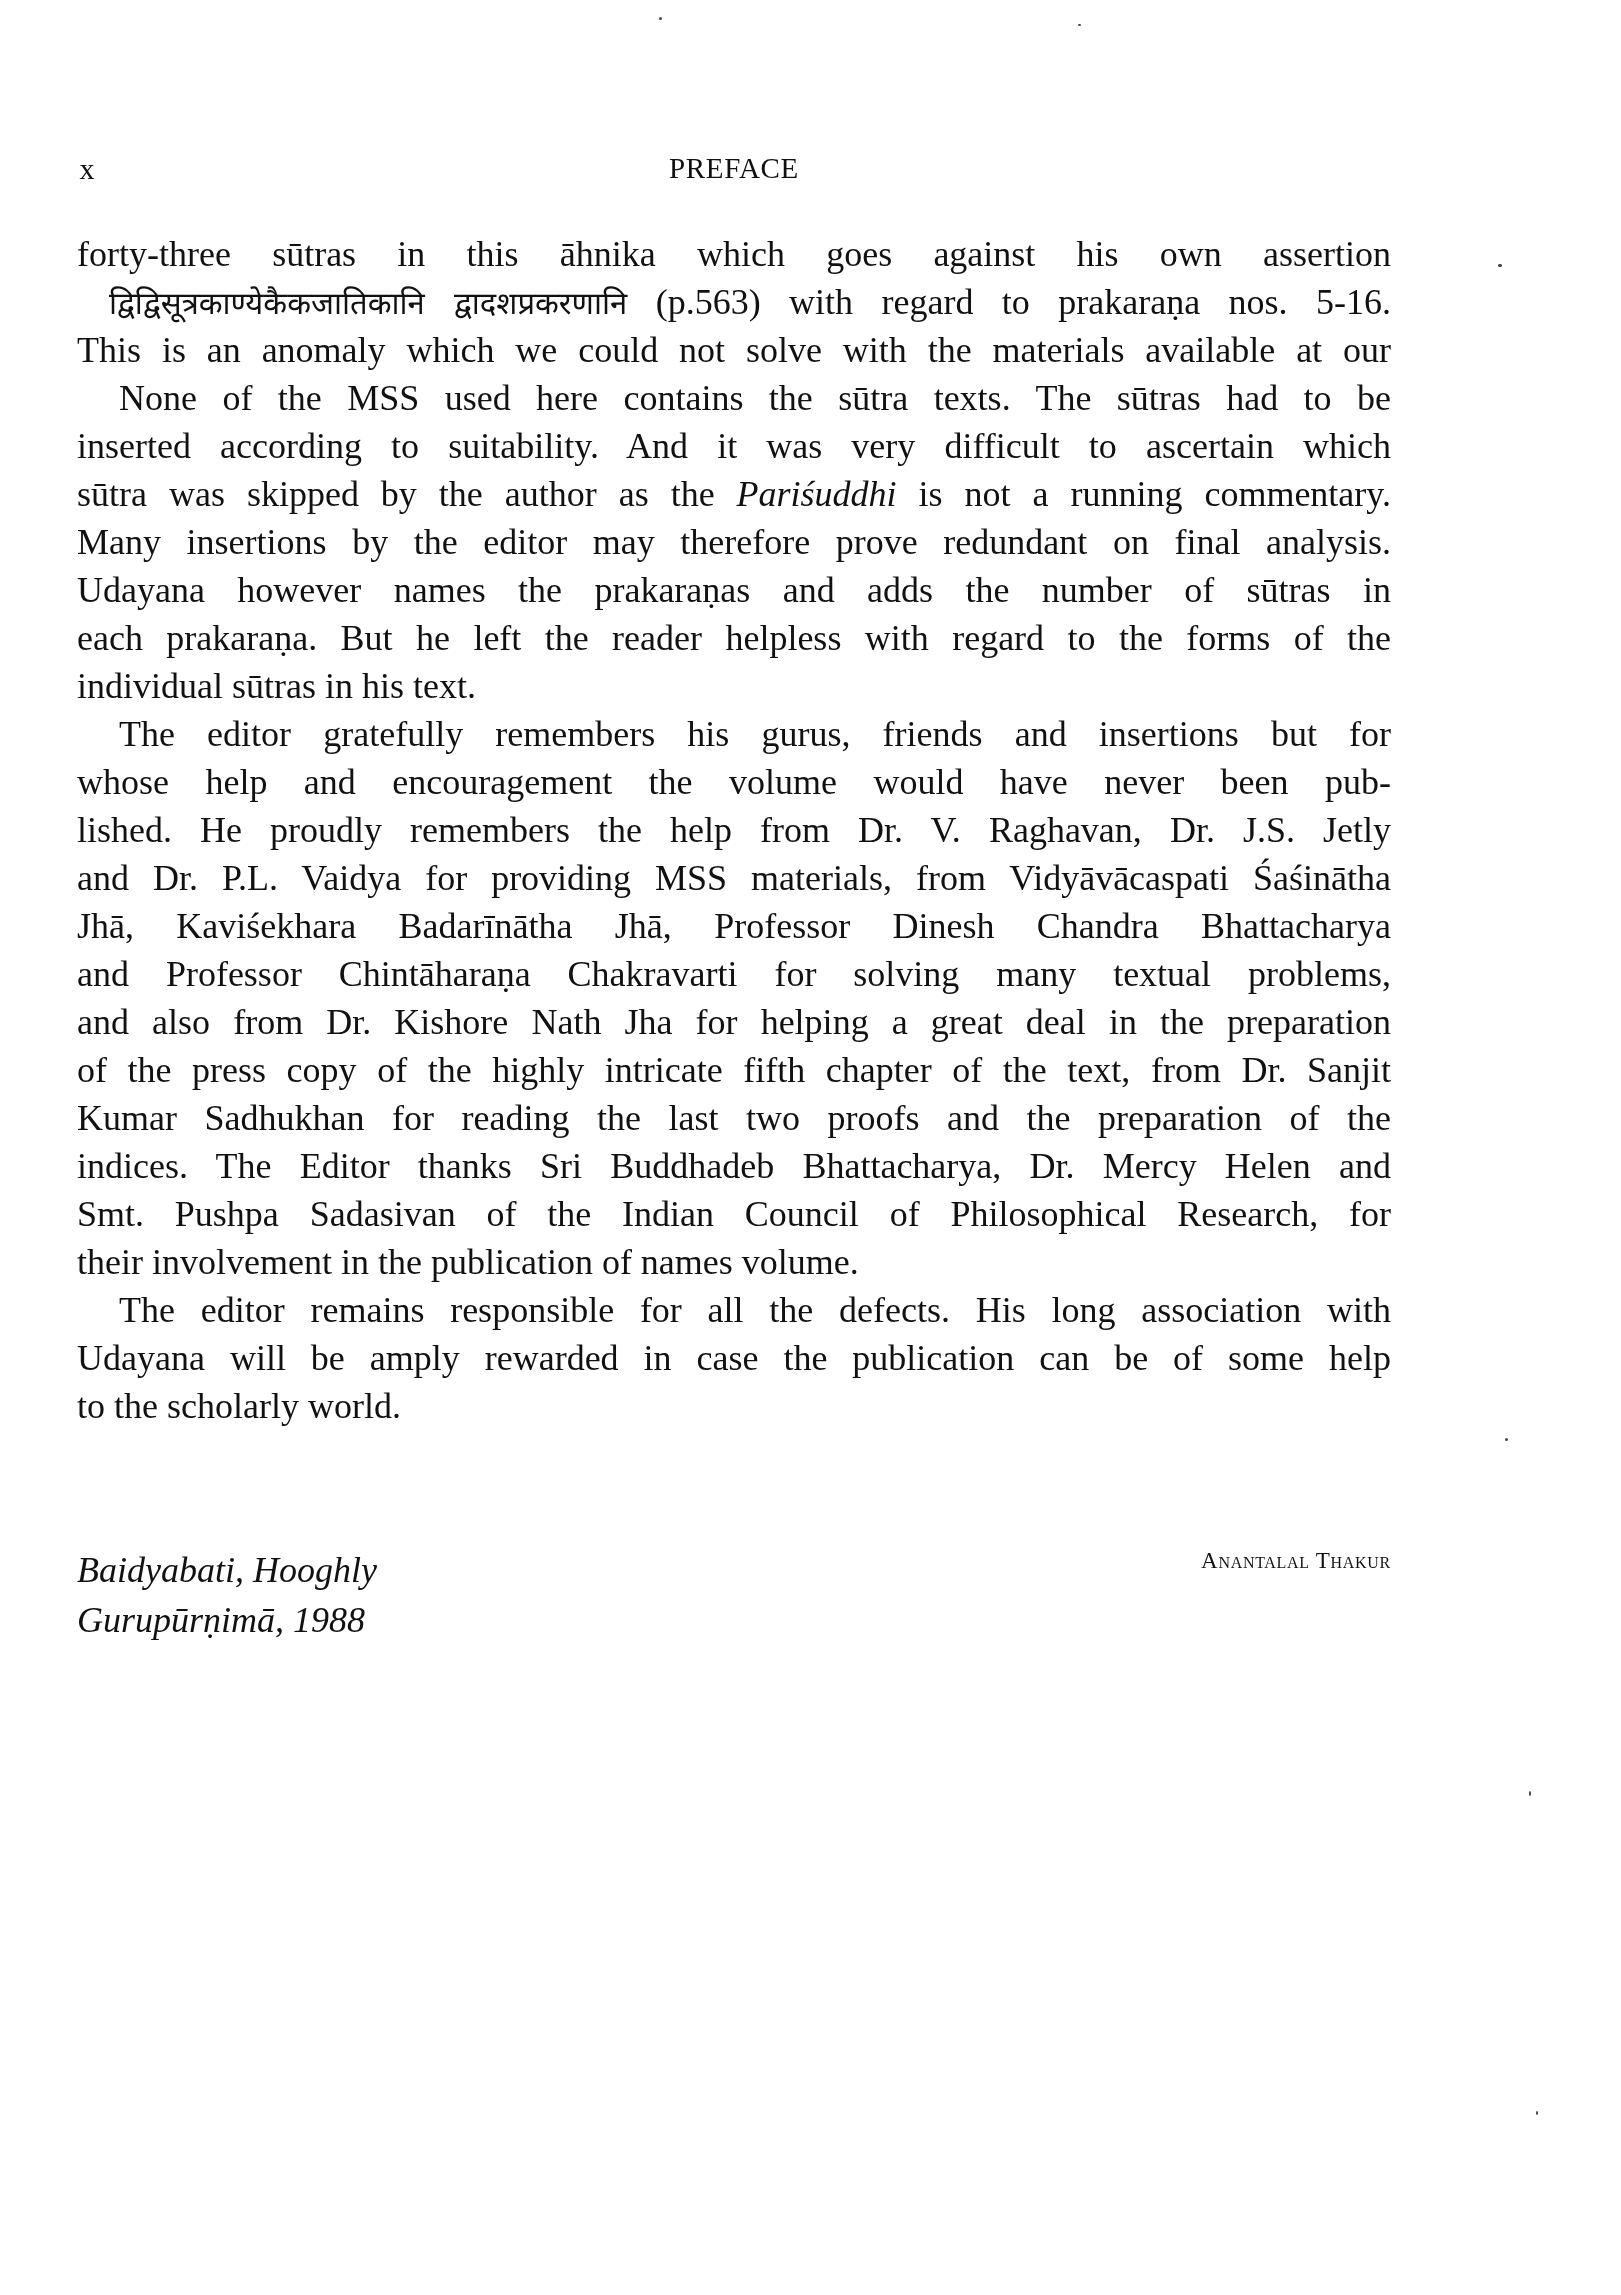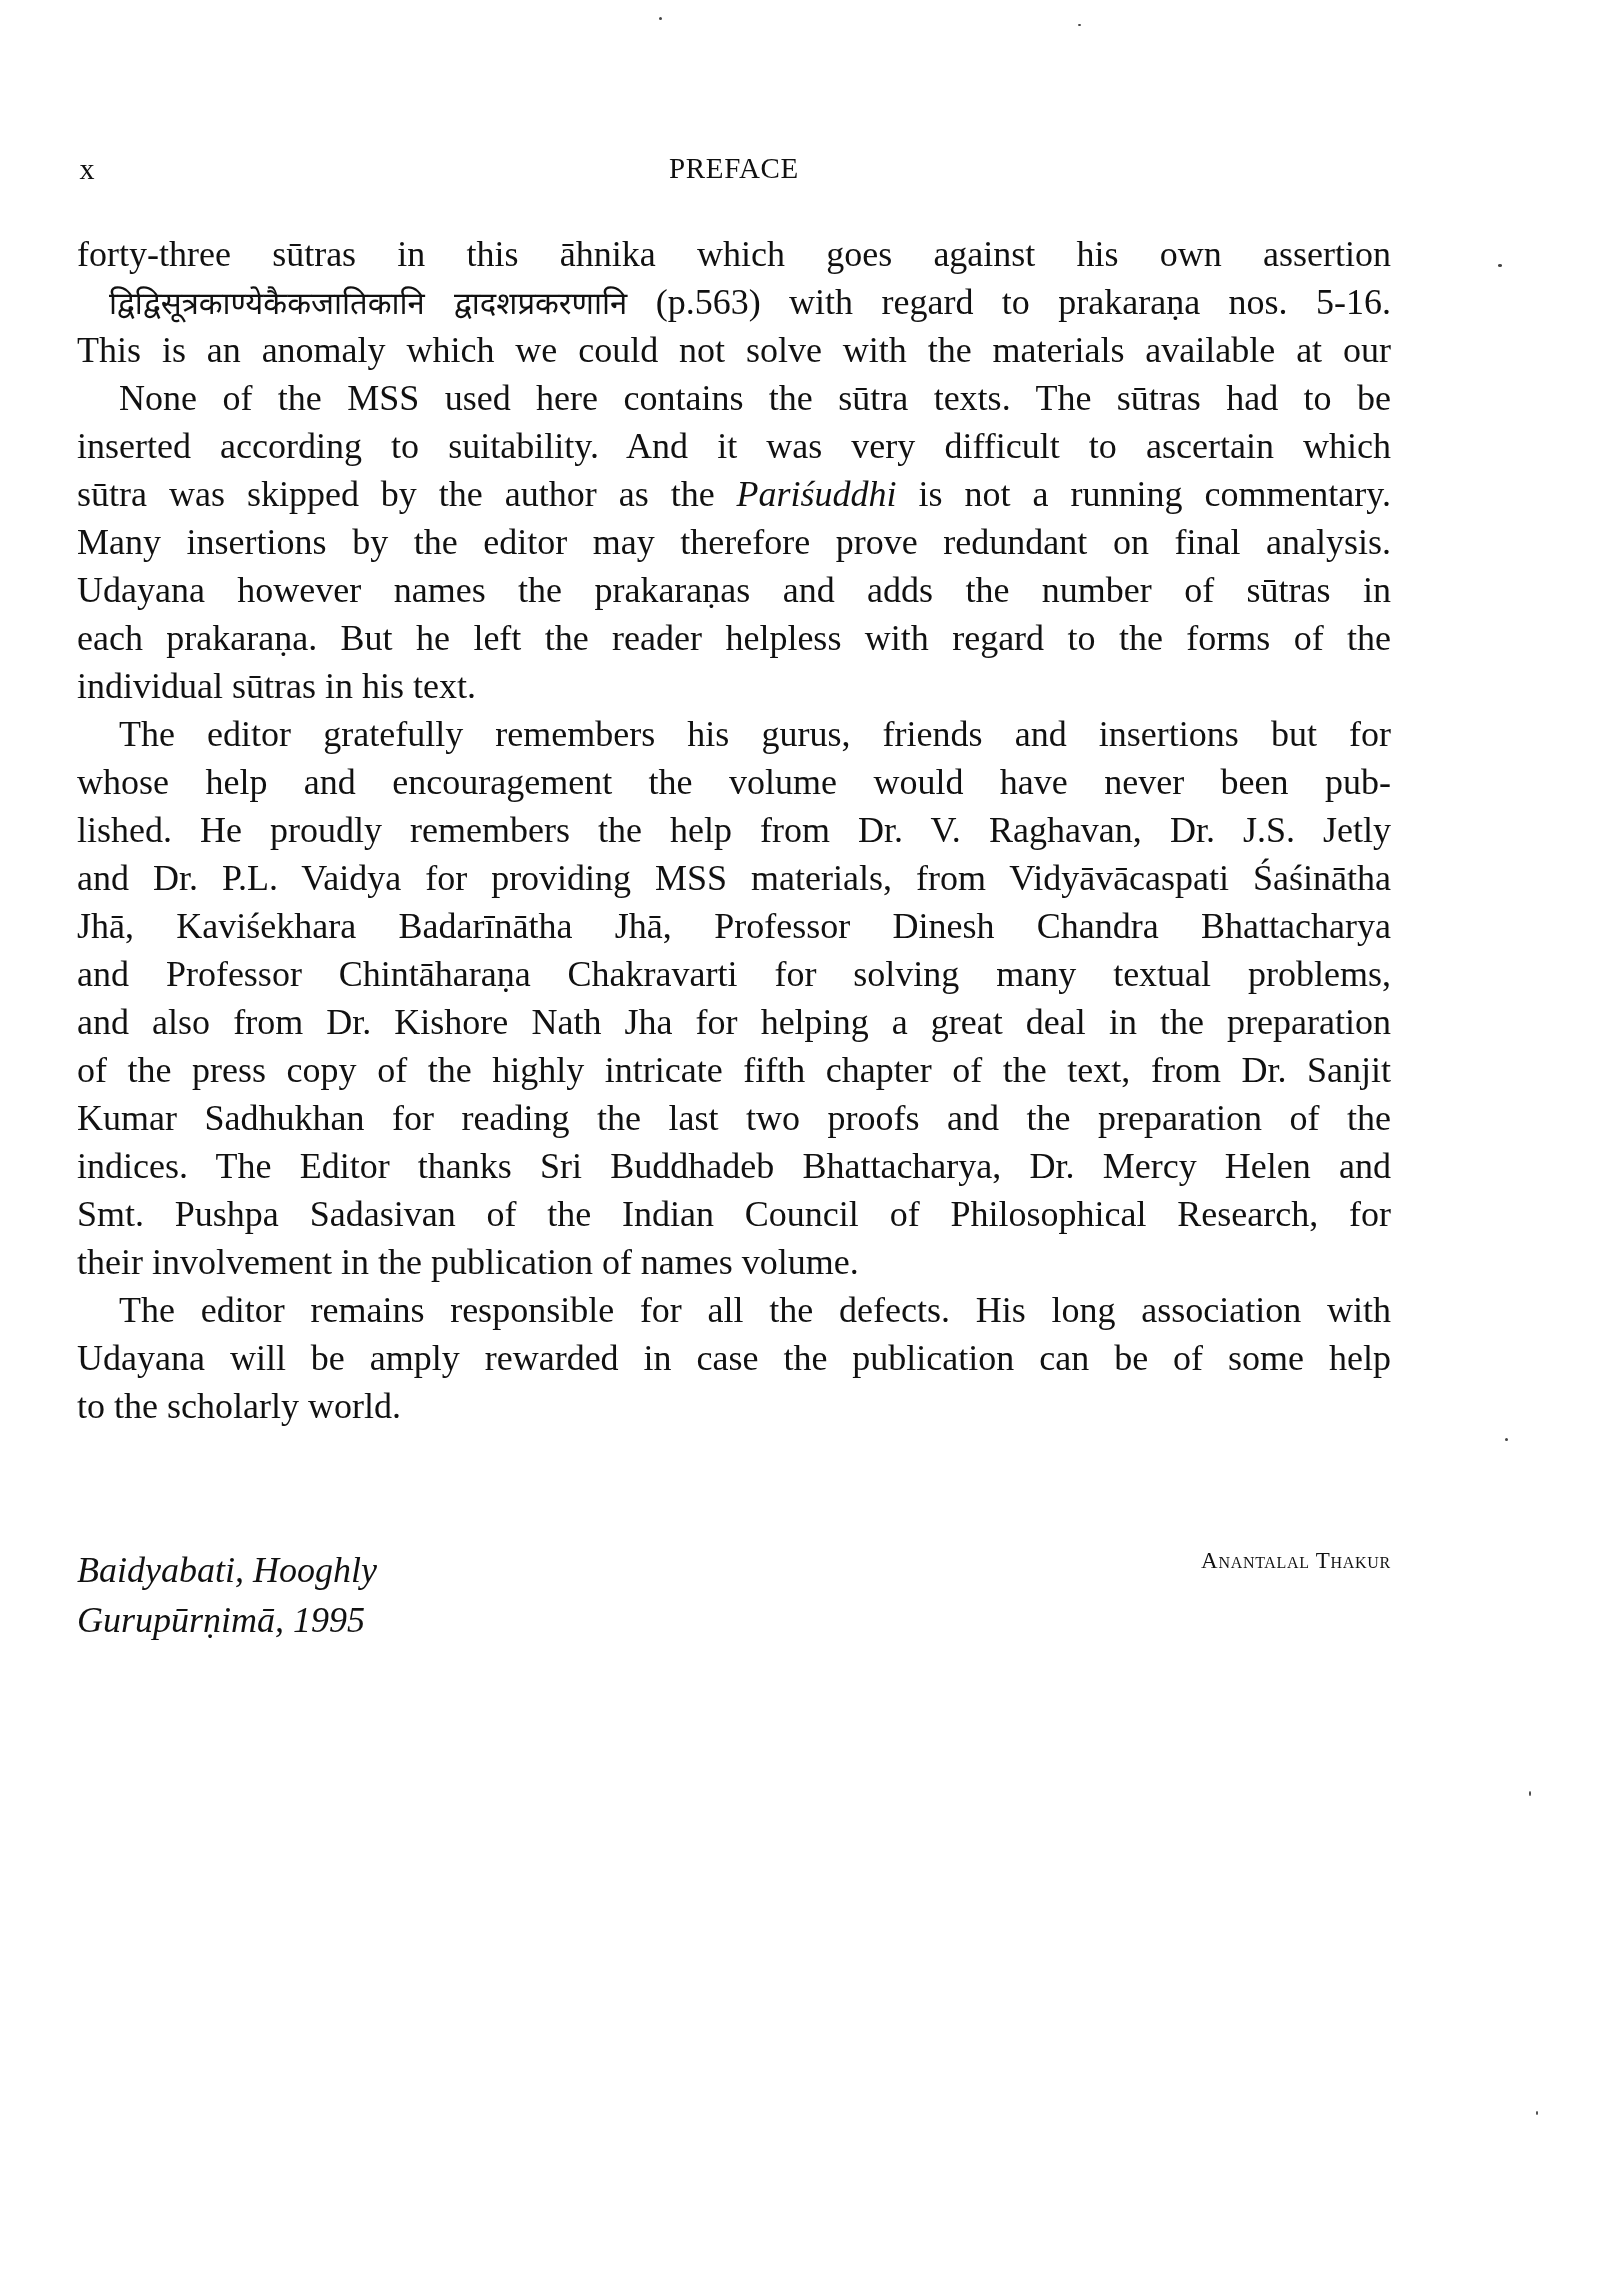--- a/index.html
+++ b/index.html
@@ -157,21 +157,21 @@
     <div class="para">
       <span class="line first-indent">The editor remains responsible for all the defects. His long association with</span>
       <span class="line">Udayana will be amply rewarded in case the publication can be of some help</span>
       <span class="line last">to the scholarly world.</span>
     </div>
   </div>
 
   <div class="signoff">
     <div class="place-date">
       <div>Baidyabati, Hooghly</div>
-      <div>Gurupūrṇimā, 1995</div>
+      <div>Gurupūrṇimā, 1988</div>
     </div>
     <div class="author">Anantalal Thakur</div>
   </div>
 
   <span class="speck" style="left:659px;top:17px;width:3.3px;height:3.3px;"></span>
   <span class="speck" style="left:1078px;top:23.5px;width:2.6px;height:2px;"></span>
   <span class="speck" style="left:1498px;top:264px;width:3.9px;height:2.6px;"></span>
   <span class="speck" style="left:1505px;top:1438px;width:3.3px;height:3.3px;"></span>
   <span class="speck" style="left:1529px;top:1791px;width:2px;height:5.2px;"></span>
   <span class="speck" style="left:1536px;top:2111px;width:2px;height:3.9px;"></span>

